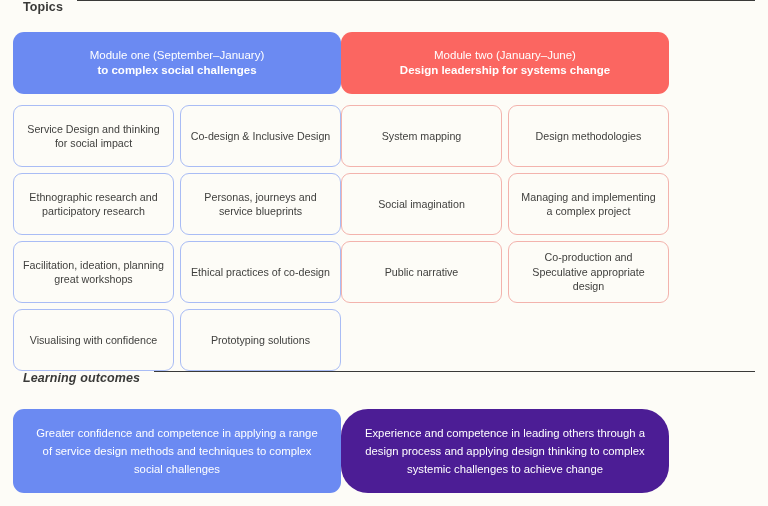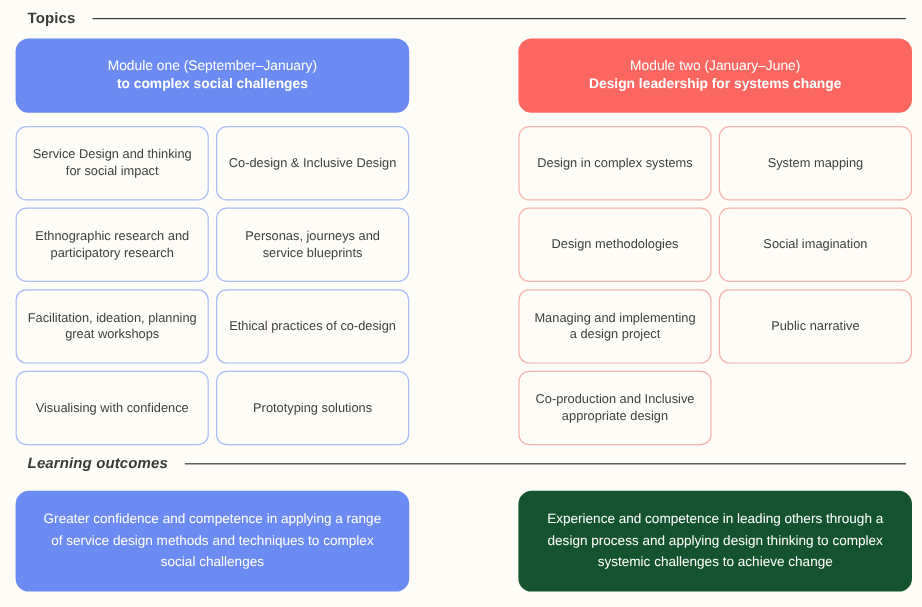--- a/index.html
+++ b/index.html
@@ -19,42 +19,41 @@
     position: relative;
     width: 768px;
     height: 506px;
     box-sizing: border-box;
     padding: 0 13px;
   }
 
   
   .section-head {
     display: flex;
-    align-items: center;
+    align-items: flex-start;
     gap: 14px;
     height: 30px;
     padding-left: 10px;
   }
   .section-head .label {
     font-size: 12.5px;
     font-weight: bold;
     color: #3a3a38;
     white-space: nowrap;
     letter-spacing: 0.1px;
   }
   .section-head .rule {
     flex: 1;
     height: 1px;
     background: #3a3a38;
   }
 
   
   .columns {
     display: flex;
-    gap: 91px;
   }
   .column {
     width: 328px;
     flex: 0 0 328px;
   }
 
   
   .module-banner {
     border-radius: 11px;
     height: 62px;
@@ -113,21 +112,21 @@
     align-items: center;
     justify-content: center;
     text-align: center;
     color: #ffffff;
     font-size: 11.3px;
     line-height: 18px;
     padding: 2px 18px;
     box-sizing: border-box;
   }
   .outcome-card.blue { background: #6b8af2; }
-  .outcome-card.red  { background: #14532d; }
+  .outcome-card.red  { background: #4c1d95; border-radius: 27px; }
 
   .topics-section { margin-top: 2px; }
   .outcomes-section { margin-top: 8px; }
   .outcomes-head { margin-top: 0; font-style: italic; }
 </style>
 </head>
 <body>
 
 <div class="page">
 
@@ -154,27 +153,26 @@
         <div class="topic-card">Prototyping solutions</div>
       </div>
     </div>
 
     <div class="column">
       <div class="module-banner red">
         <span class="term">Module two (January–June)</span>
         <span class="title">Design leadership for systems change</span>
       </div>
       <div class="topic-grid">
-        <div class="topic-card red-border">Design in complex systems</div>
         <div class="topic-card red-border">System mapping</div>
         <div class="topic-card red-border">Design methodologies</div>
         <div class="topic-card red-border">Social imagination</div>
-        <div class="topic-card red-border">Managing and implementing a design project</div>
+        <div class="topic-card red-border">Managing and implementing a complex project</div>
         <div class="topic-card red-border">Public narrative</div>
-        <div class="topic-card red-border">Co-production and Inclusive appropriate design</div>
+        <div class="topic-card red-border">Co-production and Speculative appropriate design</div>
       </div>
     </div>
   </div>
 
   <div class="section-head outcomes-head">
     <span class="label">Learning outcomes</span>
     <span class="rule"></span>
   </div>
 
   <div class="columns outcomes-section">

